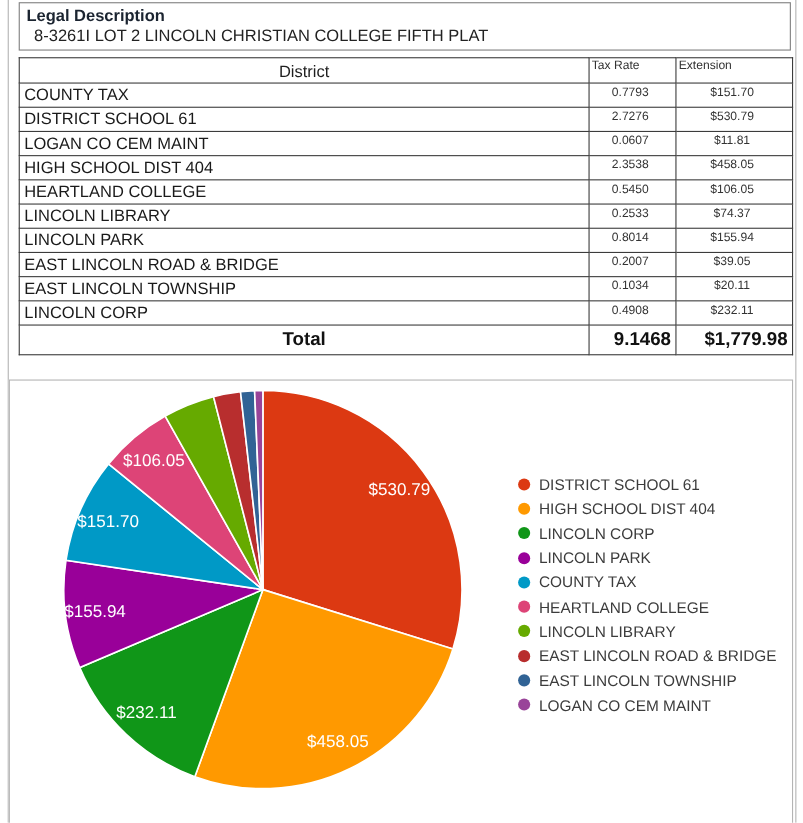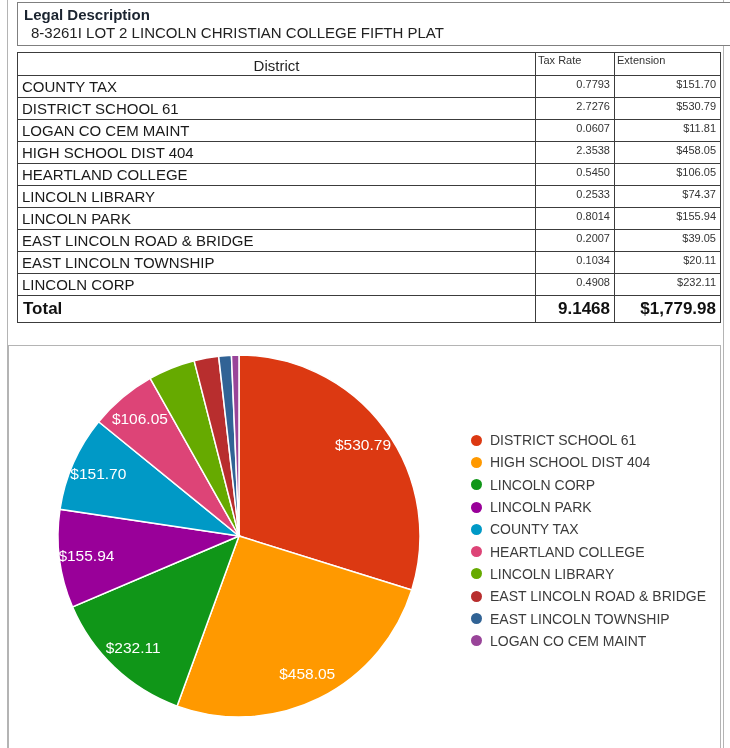--- a/index.html
+++ b/index.html
@@ -8,21 +8,21 @@
     background:#ffffff;
     font-family:"Liberation Sans", sans-serif;
   }
   .frame {
     position:absolute; left:7px; top:0; width:715px; height:748px;
     border-left:1px solid #b4b4b4; border-right:1px solid #b4b4b4;
   }
   
   .legal-box {
     position:absolute; left:9px; top:2px; width:700px;
-    border:1px solid #7f7f7f; background:#fff; padding:3px 12px 4px 0;
+    border:1px solid #7f7f7f; background:#fff; padding:3px 0 4px 0;
   }
   .legal-title { font-size:15px; font-weight:bold; color:#1b2430; padding-left:6px; line-height:17px; }
   .legal-value { font-size:15px; color:#222; padding-left:13px; line-height:17px; margin-top:1px; }
 
   
   table.taxing {
     position:absolute; left:9px; top:52px; width:703px;
     border-collapse:collapse; table-layout:fixed; background:#fff;
   }
   table.taxing col.c1 { width:518px; }
@@ -31,23 +31,23 @@
   table.taxing th, table.taxing td { border:1px solid #3c3c3c; overflow:hidden; white-space:nowrap; }
   th.tb-title {
     height:22px; text-align:center; color:#ffffff; font-size:19px; font-weight:bold;
     background:linear-gradient(180deg,#142e4f 0%,#28517e 45%,#30608d 62%,#1d3f66 100%);
     letter-spacing:0.3px;
   }
   tr.colhead th { font-weight:normal; background:#fff; }
   th.h-district { font-size:15px; color:#1f1f1f; text-align:center; vertical-align:bottom; padding:1px 4px 1px 4px; height:20px; }
   th.h-rate, th.h-ext { font-size:11px; color:#333; text-align:left; vertical-align:top; padding:1px 2px; }
   tbody td.d { font-size:15px; color:#1a1a1a; padding:1px 4px; height:19px; vertical-align:middle; }
-  tbody td.r, tbody td.e { font-size:11px; color:#333; text-align:right; vertical-align:top; padding:2px 4px 0 0;margin-top:48px; }
+  tbody td.r, tbody td.e { font-size:11px; color:#333; text-align:center; vertical-align:top; padding:2px 4px 0 0;margin-top:48px; }
   tfoot td { font-weight:bold; color:#111; }
-  tfoot td.t-label { text-align:left; font-size:17px; padding:2px 5px; height:22px; vertical-align:middle; }
+  tfoot td.t-label { text-align:center; font-size:17px; padding:2px 5px; height:22px; vertical-align:middle; }
   tfoot td.t-rate, tfoot td.t-ext { font-size:17px; text-align:right; vertical-align:top; padding:3px 4px 0 0; }
 
   
   .chart-box {
     position:absolute; left:0; top:345px; width:711px; height:560px;
     border:1px solid #b4b4b4; background:#fff;
   }
   .chart-box svg { position:absolute; left:0; top:0; }
   .slice-label { fill:#ffffff; font-size:15.5px; text-anchor:middle; font-family:"Liberation Sans", sans-serif; }
   .legend { position:absolute; left:462px; top:83px; }

